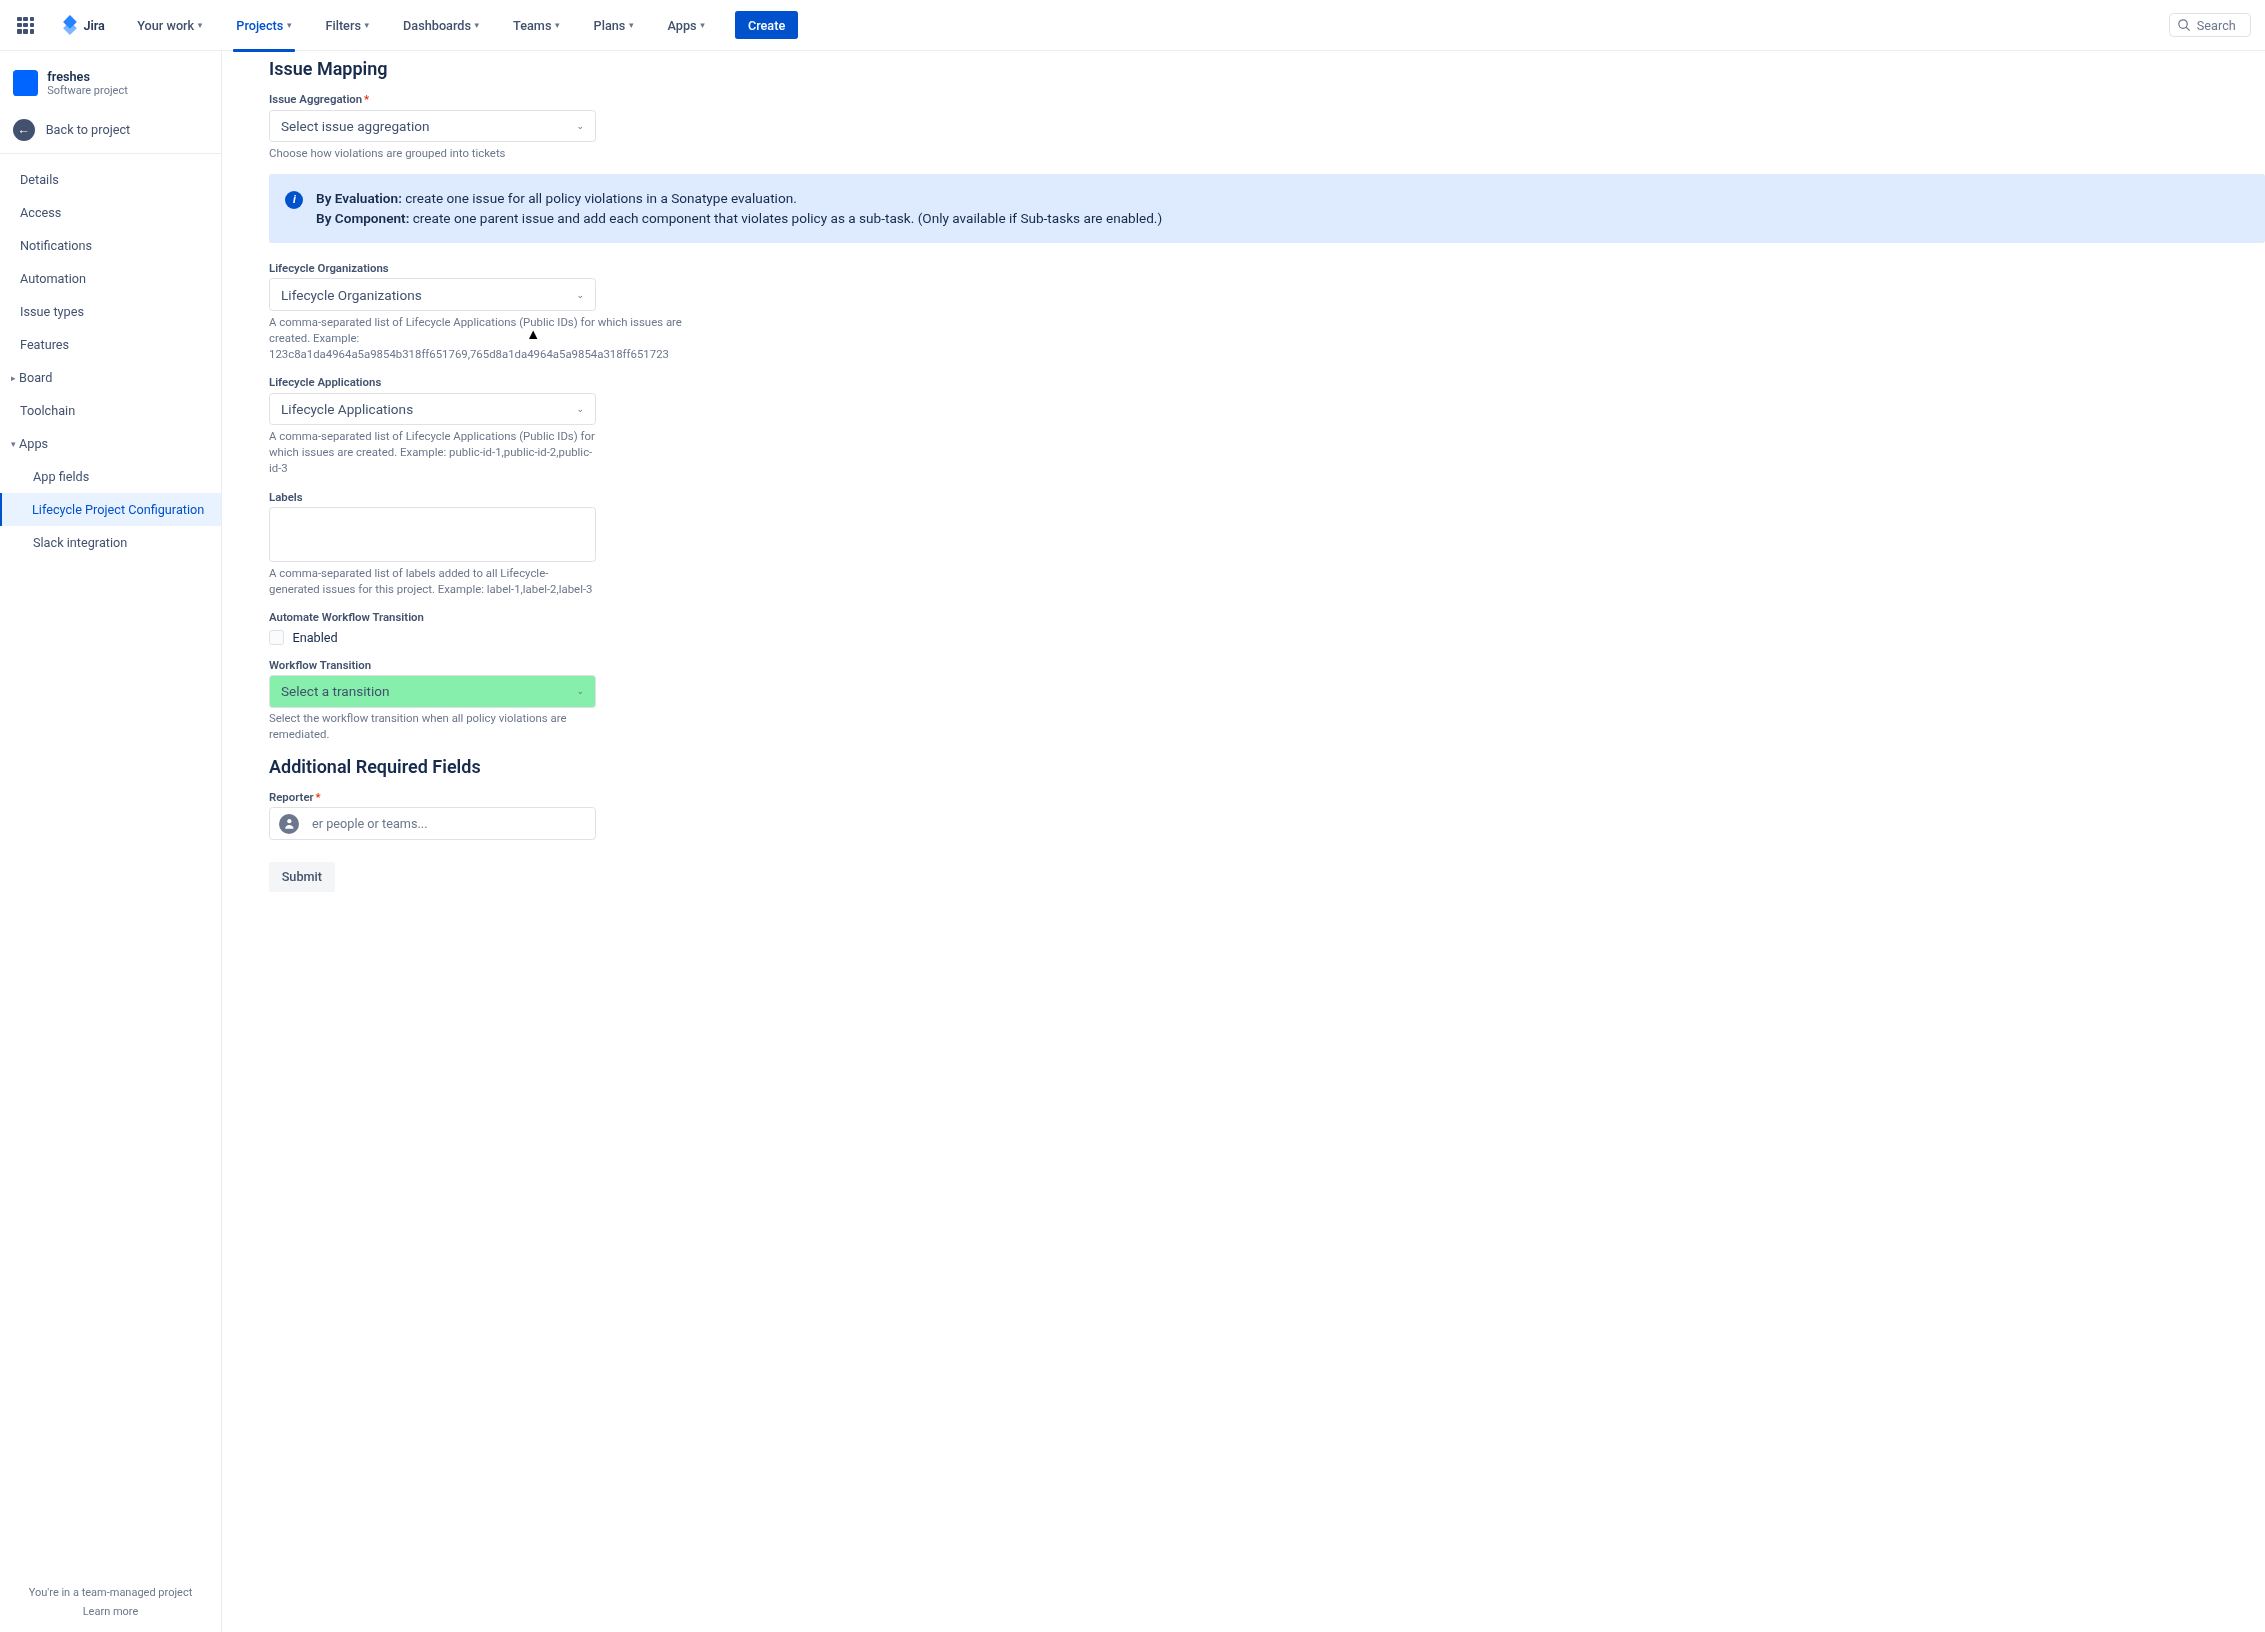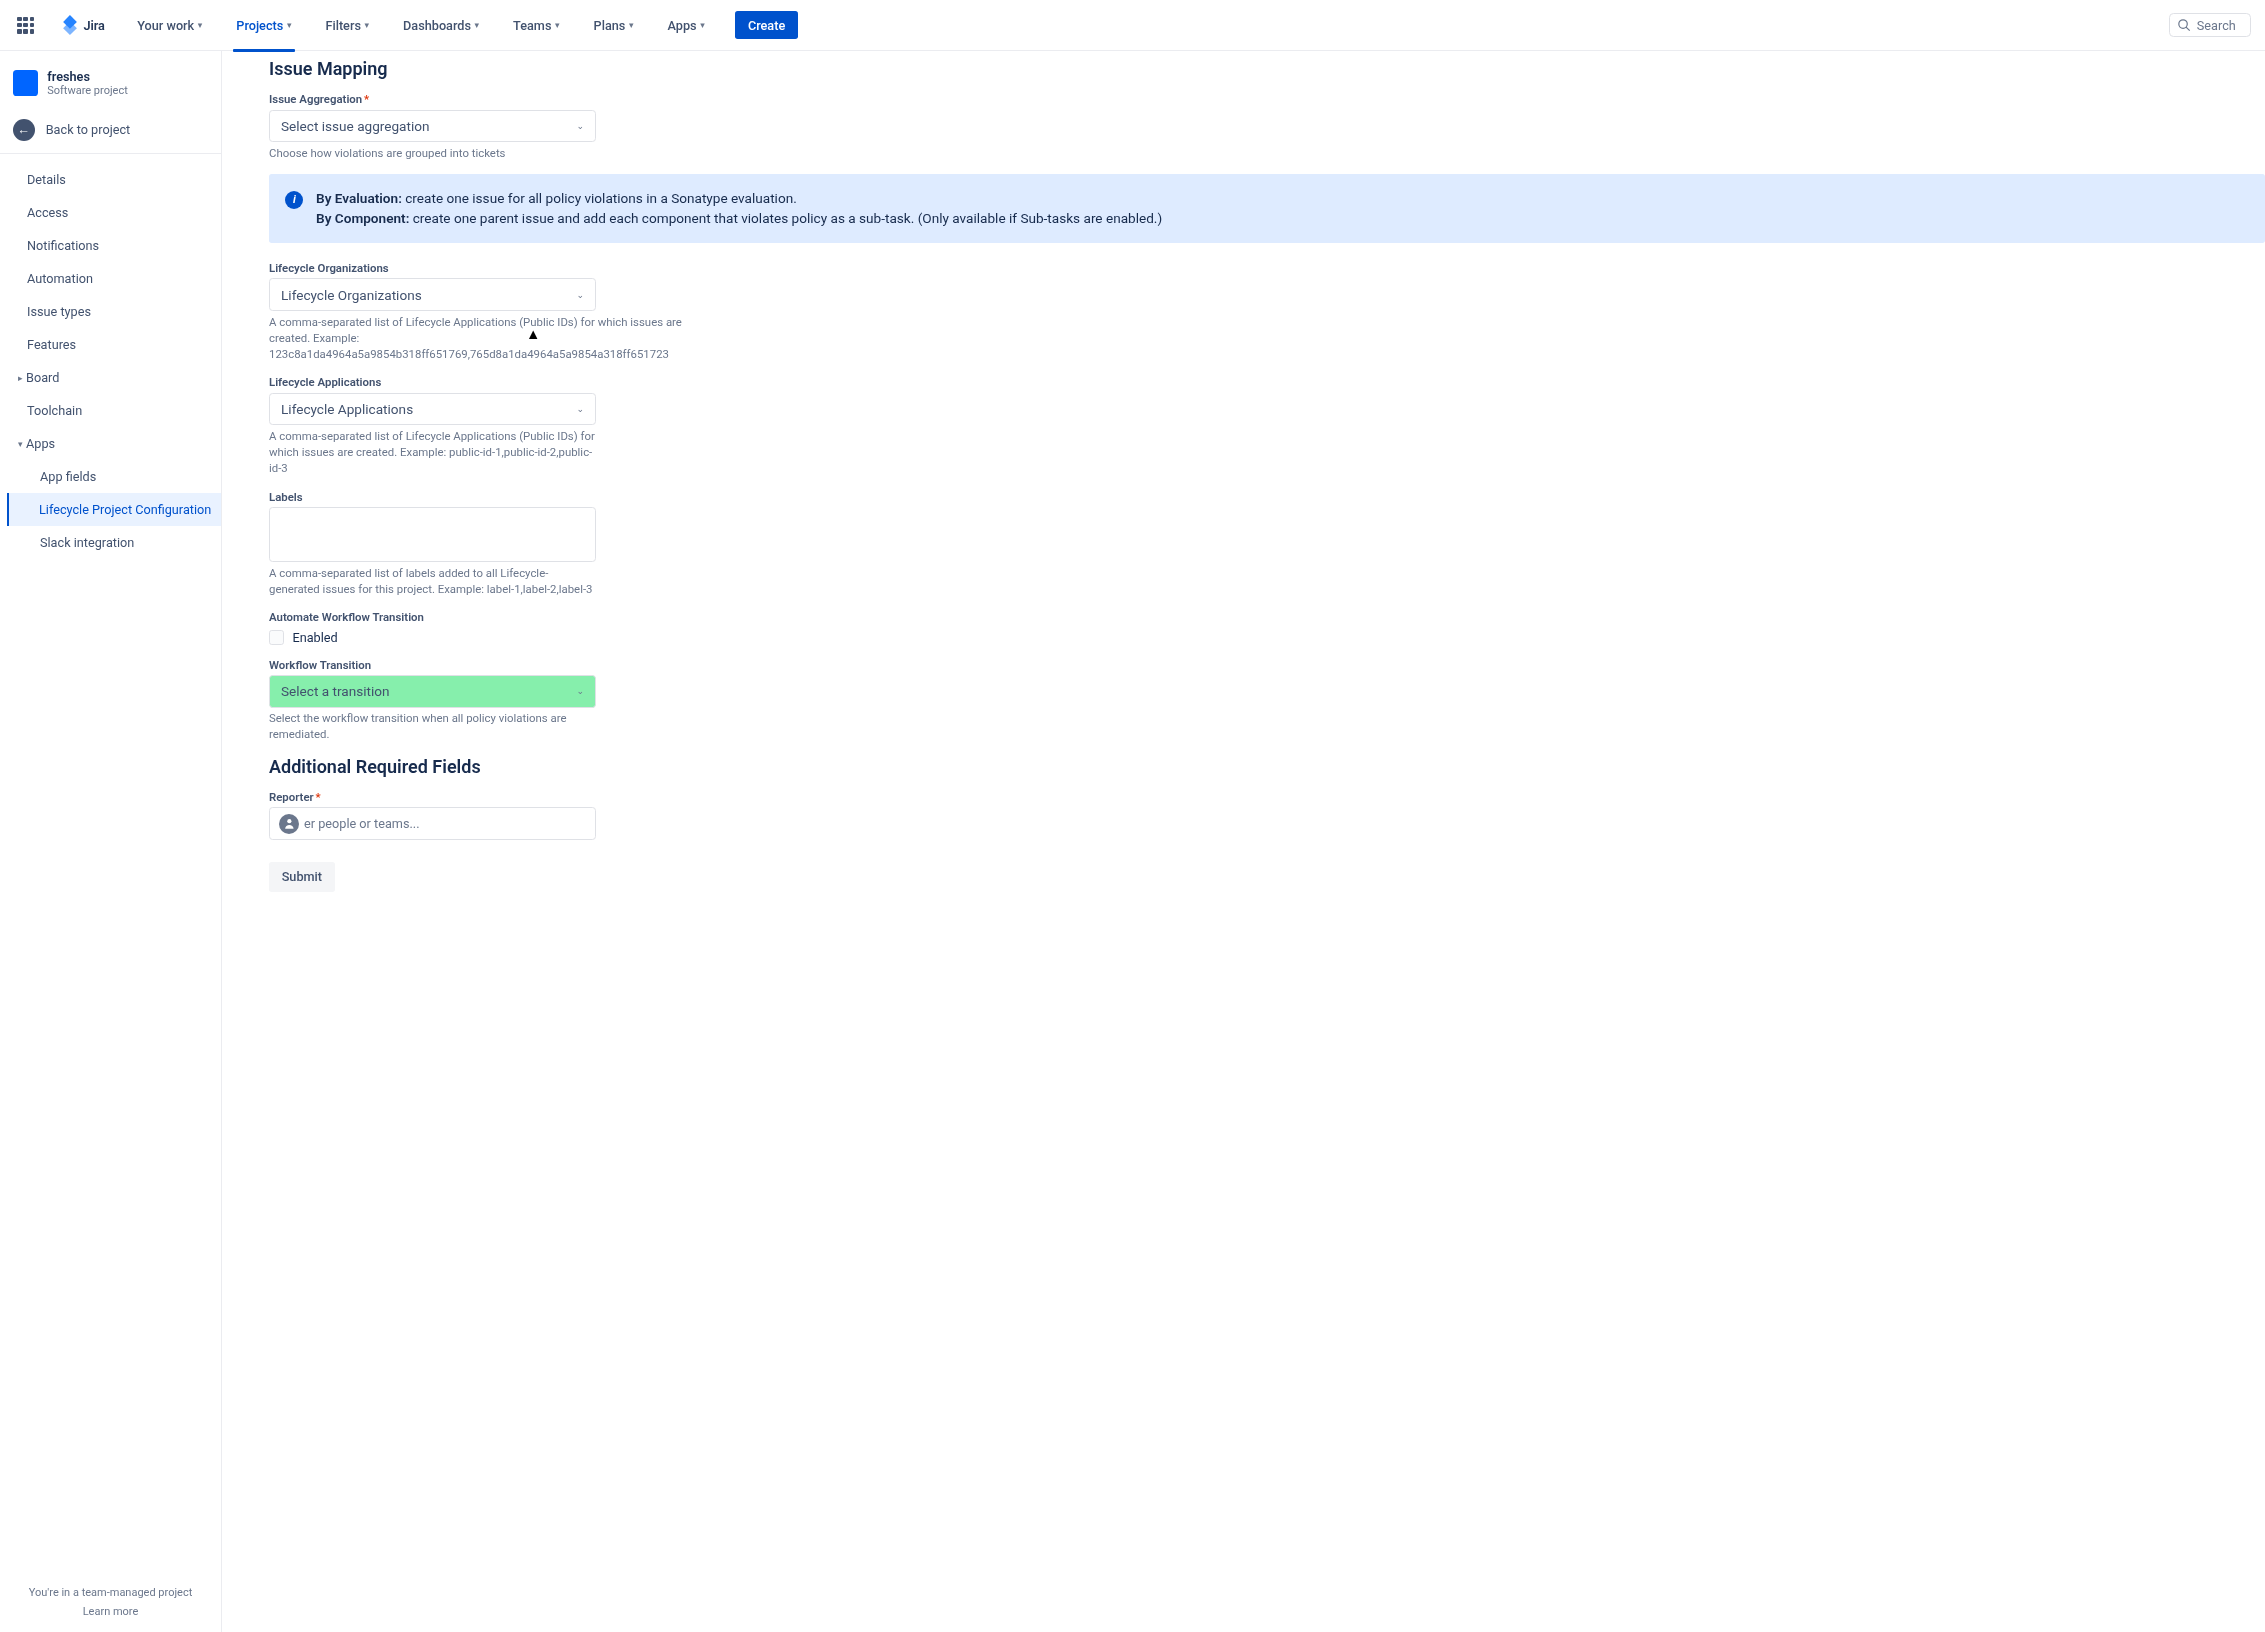--- a/index.html
+++ b/index.html
@@ -91,21 +91,21 @@
     display:flex; align-items:center; gap:11px; padding:7.3px 12.7px 12.7px;
     border-bottom:0.9px solid #ebecf0;
     color:#42526e; cursor:pointer;
   }
   .back-row .circ {
     width:22px; height:22px; border-radius:50%;
     background:#42526e; color:#fff;
     display:flex; align-items:center; justify-content:center;
     font-size: 12.7px;
   }
-  .side-list { padding-top: 9px; margin-left: 7px; }
+  .side-list { padding-top: 9px; }
   .side-item {
     padding: 9px 20px;
     color: #42526e;
     cursor:pointer;
     display:flex; align-items:center;
   }
   .side-item.expandable::before {
     content:"▸"; font-size:9px;
     position:relative; left:-9px; margin-right:-5.5px;
     color:#6b778c;
@@ -181,21 +181,21 @@
   .checkbox-row { display:flex; align-items:center; gap:9px; margin-top:5.5px; }
   .checkbox {
     width:14.5px; height:14.5px;
     border:1.8px solid #dfe1e6;
     border-radius:2.7px;
     background:#fafbfc;
   }
   .people-select {
     border:1.8px solid #dfe1e6; border-radius:3.6px;
     padding:5.5px 9px; max-width:327px;
-    display:flex; align-items:center; gap:5px;
+    display:flex; align-items:center; gap:13px;
     color:#6b778c;
   }
   .avatar-ph { width:20px; height:20px; border-radius:50%; background:#6b778c; display:flex; align-items:center; justify-content:center; }
   .avatar-ph svg{width:12.7px;height:12.7px;fill:#fff;}
   .submit-btn {
     display:inline-block;
     background:#f4f5f7;
     padding: 7.3px 12.7px;
     border-radius:2.7px;
     font-weight:500;

